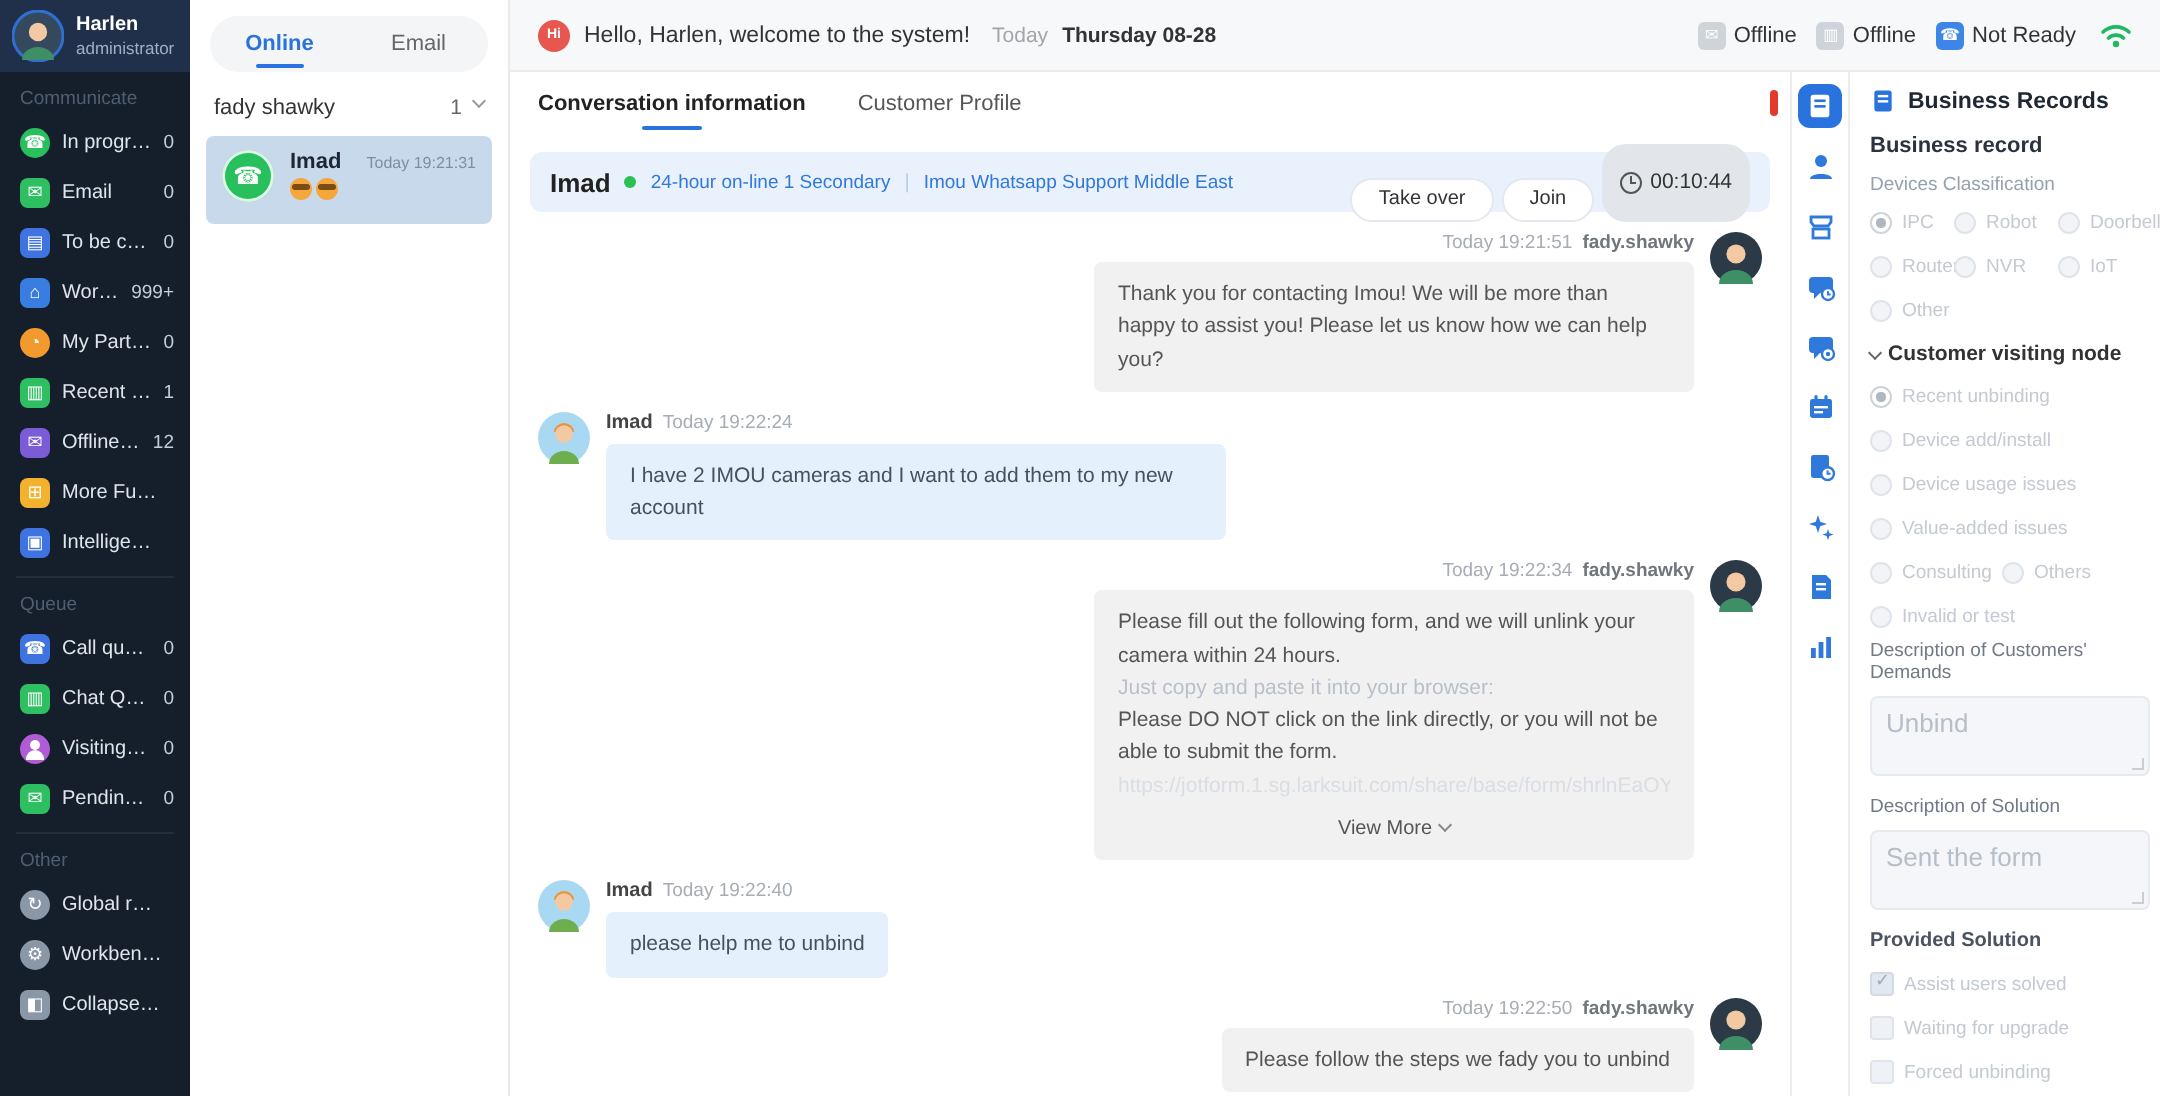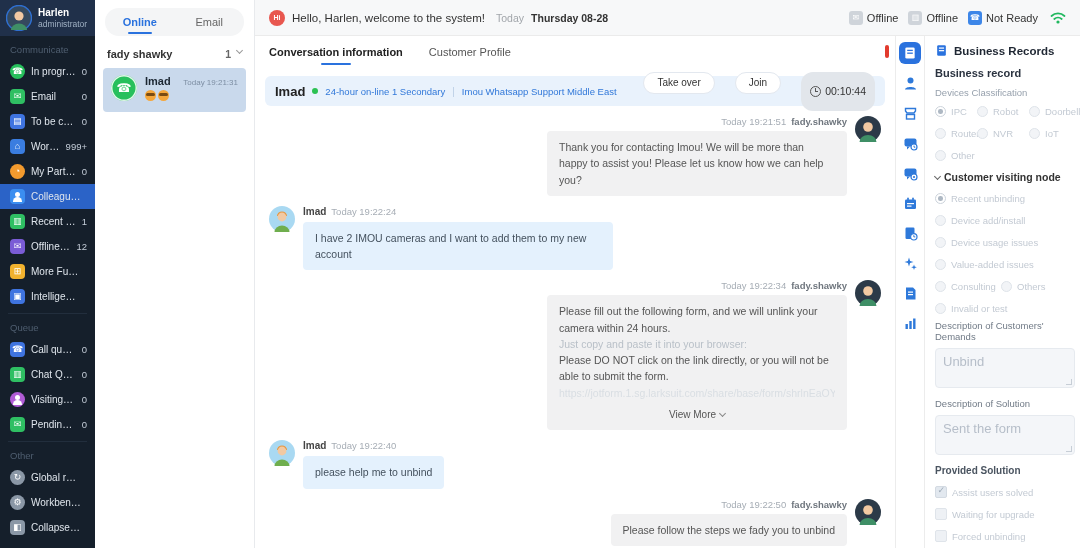--- a/index.html
+++ b/index.html
@@ -23,21 +23,21 @@
   .gicon.round { border-radius:50%; }
   .gicon.pers::before { content:""; position:absolute; top:2.5px; left:5px; width:5px; height:5px; border-radius:50%; background:#fff; }
   .gicon.pers::after { content:""; position:absolute; bottom:2px; left:3px; width:9px; height:5px; border-radius:5px 5px 0 0; background:#fff; }
 
   
   .chatlist { width:160px; flex:none; border-right:1px solid #e8eaed; display:flex; flex-direction:column; background:#fff; }
   .pill-tabs { margin:8px 10px 4px; background:#f4f5f6; border-radius:16px; height:28px; display:flex; flex:none; }
   .pill-tab { flex:1; text-align:center; line-height:28px; font-size:11px; color:#666; cursor:pointer; position:relative; }
   .pill-tab.active { color:#2a72de; font-weight:bold; }
   .pill-tab.active::after { content:""; position:absolute; left:50%; bottom:2px; transform:translateX(-50%); width:24px; height:2.5px; border-radius:2px; background:#2a72de; }
-  .group-row { display:flex; align-items:flex-start; padding:8px 12px; font-size:11px; color:#333;font-weight:bold; }
+  .group-row { display:flex; align-items:flex-start; padding:8px 12px; font-size:11px; color:#333; }
   .group-row .gcount { margin-left:auto; color:#666; font-size:10.5px; margin-right:6px; }
   .chev { display:inline-block; width:5px; height:5px; border-right:1.4px solid #999; border-bottom:1.4px solid #999; transform:rotate(45deg); }
   .conv-item { margin:0 8px; background:#c9d9ec; border-radius:4px; padding:7px 8px; display:flex; gap:8px; cursor:pointer; }
   .wa-icon { width:26px; height:26px; border-radius:50%; background:#27c05c; color:#fff; font-size:12px; line-height:26px; text-align:center; flex:none; box-shadow:inset 0 0 0 1.5px rgba(255,255,255,.85); }
   .conv-body { flex:1; min-width:0; }
   .conv-top { display:flex; align-items:baseline; }
   .conv-name { font-size:11px; font-weight:bold; color:#1c2733; }
   .conv-time { margin-left:auto; font-size:8px; color:#7d8ea3; }
   .emoji { width:11px; height:11px; border-radius:50%; background:#f5a73b; display:inline-block; position:relative; margin-right:2px; }
   .emoji::after { content:""; position:absolute; left:1px; right:1px; top:3px; height:3px; border-radius:2px; background:#7a4b12; }
@@ -61,21 +61,21 @@
   .chat-tabs { height:32px; flex:none; display:flex; align-items:center; gap:26px; padding:0 14px; position:relative; }
   .chat-tab { font-size:11px; color:#555; cursor:pointer; position:relative; }
   .chat-tab.active { color:#222; font-weight:bold; }
   .chat-tab.active::after { content:""; position:absolute; left:50%; bottom:-7px; transform:translateX(-50%); width:30px; height:2.5px; border-radius:2px; background:#2a72de; }
   .red-flag { position:absolute; right:6px; top:9px; width:4px; height:13px; border-radius:2px; background:#e23b2e; }
   .conv-bar { margin:8px 10px 6px; background:#e9f2fc; border-radius:6px; height:30px; display:flex; align-items:center; gap:7px; padding:0 10px; flex:none; }
   .cb-name { font-size:13px; font-weight:bold; color:#222; }
   .dot { width:6px; height:6px; border-radius:50%; background:#2bc152; }
   .cb-link { font-size:9.5px; color:#3178d9; white-space:nowrap; }
   .cb-sep { color:#b9cde4; font-size:10px; }
-  .cb-right { margin-left:auto; display:flex; align-items:flex-start; gap:20px; }
+  .cb-right { margin-left:auto; display:flex; align-items:flex-end; gap:4px; }
   .pill-btn { background:#fff; border:1px solid #e3e8ef; border-radius:12px; height:22px; padding:0 13px; font-size:10px; color:#333; line-height:20px; cursor:pointer; }
   .timer-pill { background:#e2e6eb; border-radius:12px; height:39px; display:flex; align-items:center; gap:4px; padding:12px 9px; font-size:10.5px; color:#333; }
   .clk { width:11px; height:11px; border:1.2px solid #555; border-radius:50%; position:relative; }
   .clk::after { content:""; position:absolute; left:4.1px; top:1.8px; width:1.2px; height:3.6px; background:#555; }
   .clk::before { content:""; position:absolute; left:4.1px; top:4.4px; width:3.2px; height:1.2px; background:#555; }
 
   .messages { flex:1; overflow:hidden; padding:4px 14px 0; }
   .msg { position:relative; margin-bottom:10px; }
   .msg .avatar { width:26px; height:26px; flex:none; }
   .msg.right .meta { display:flex; justify-content:flex-end; align-items:center; gap:5px; font-size:9.5px; color:#a6adb5; margin-bottom:4px; }
@@ -165,25 +165,20 @@
     <div class="side-item">
       <span class="gicon" style="background:#3a7de0" data-glyph="⌂"></span>
       <span class="lbl">Workor...</span>
       <span class="cnt">999+</span>
     </div>
     <div class="side-item">
       <span class="gicon round" style="background:#f29a2e" data-glyph="◔"></span>
       <span class="lbl">My Particip...</span>
       <span class="cnt">0</span>
     </div>
-    <div class="side-item sel">
-      <span class="gicon pers" style="background:#3b8ef0"></span>
-      <span class="lbl">Colleague's</span>
-      <span class="cnt"></span>
-    </div>
     <div class="side-item">
       <span class="gicon" style="background:#2fbf63" data-glyph="▥"></span>
       <span class="lbl">Recent con...</span>
       <span class="cnt">1</span>
     </div>
     <div class="side-item">
       <span class="gicon" style="background:#7a5cd6" data-glyph="✉"></span>
       <span class="lbl">Offline Me...</span>
       <span class="cnt">12</span>
     </div>

